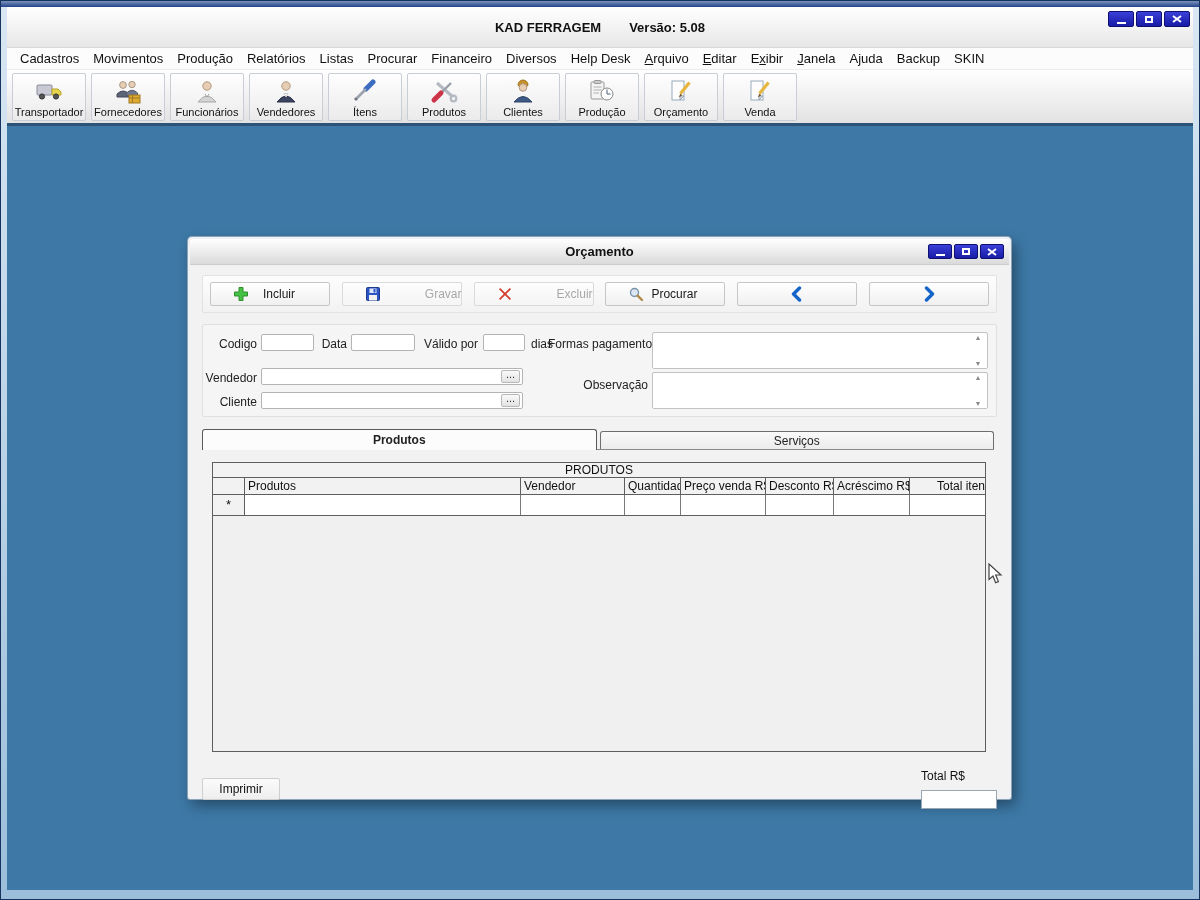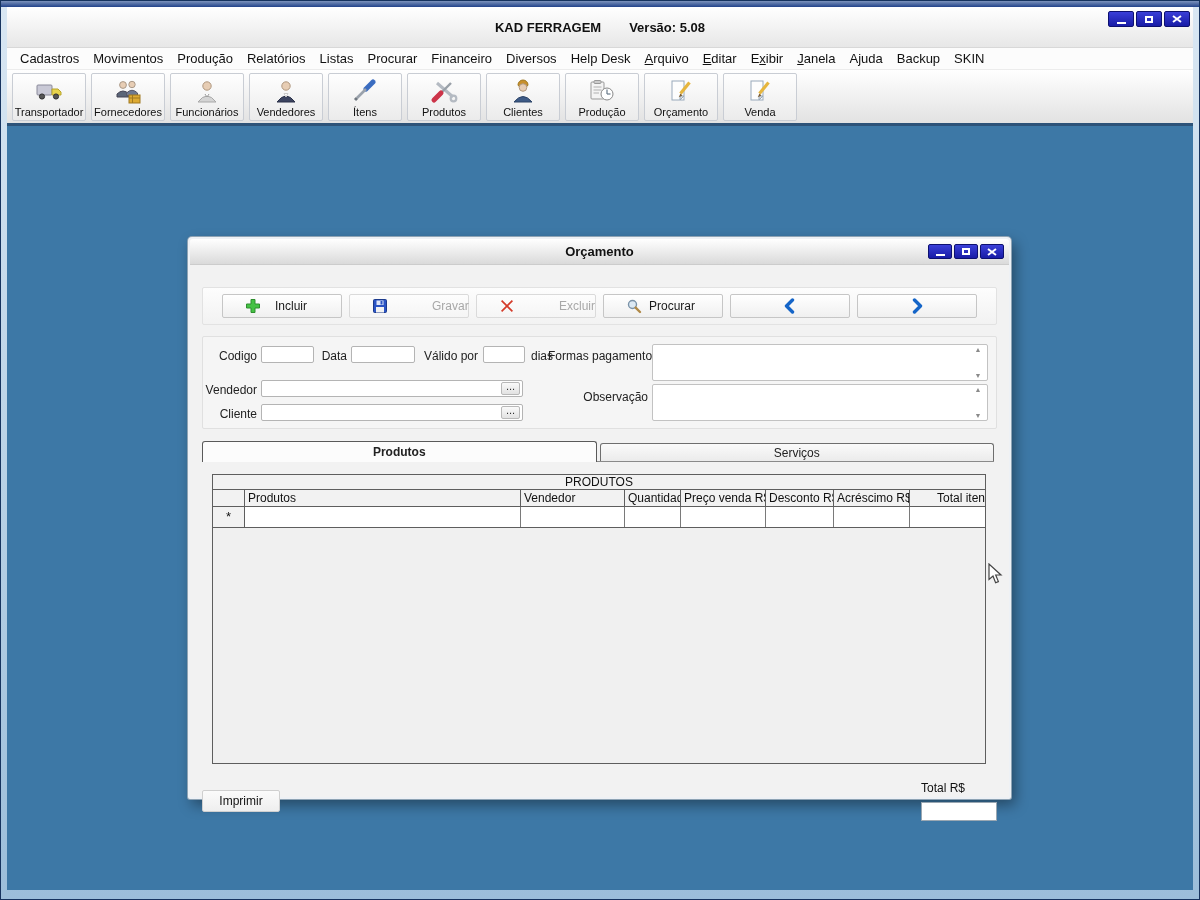--- a/index.html
+++ b/index.html
@@ -51,24 +51,24 @@
   
   .orc { position:absolute; left:181px; top:111px; width:823px; height:562px;
          background:#f2f2f2; border:2px solid #eef1f5; border-radius:4px 4px 2px 2px;
          box-shadow:0 0 0 1px #8ea3b4, 4px 6px 14px rgba(0,0,0,.4); z-index:1; }
   .orc-titlebar { height:26px; background:linear-gradient(#ffffff,#dadada);
                   border-radius:3px 3px 0 0; border-bottom:1px solid #cccccc;
                   position:relative; display:flex; align-items:center; justify-content:center; }
   .orc-title { font-weight:bold; font-size:13px; color:#111; }
   .orc-controls { position:absolute; right:5px; top:5px; display:flex; gap:2px; }
 
-  .orc-toolbar { margin:22px 12px 0; height:38px; border:1px solid #e2e2e2;
+  .orc-toolbar { margin:10px 12px 0; height:38px; border:1px solid #e2e2e2;
                  border-radius:2px; background:linear-gradient(#fdfdfd,#f2f2f2);
                  display:flex; align-items:center; justify-content:space-between;
-                 padding:0 19px; }
+                 padding:0 7px; }
   .obtn { width:120px; height:24px; border:1px solid #c6c6c6; border-radius:2px;
           background:linear-gradient(#ffffff,#f0f0f0); display:flex; align-items:center;
           font-size:12px; color:#1a1a1a; cursor:pointer; }
   .obtn .ic { margin-left:22px; width:16px; height:16px; flex:none; }
   .obtn .lbl { flex:1; text-align:center; margin-right:20px; }
   .obtn.disabled { color:#a8a8a8; border-color:#dadada;
                    background:linear-gradient(#fdfdfd,#f5f5f5); cursor:default;gap:44px; }
   .obtn.nav { justify-content:center; }
   .obtn.nav .ic { margin:0; }
 

